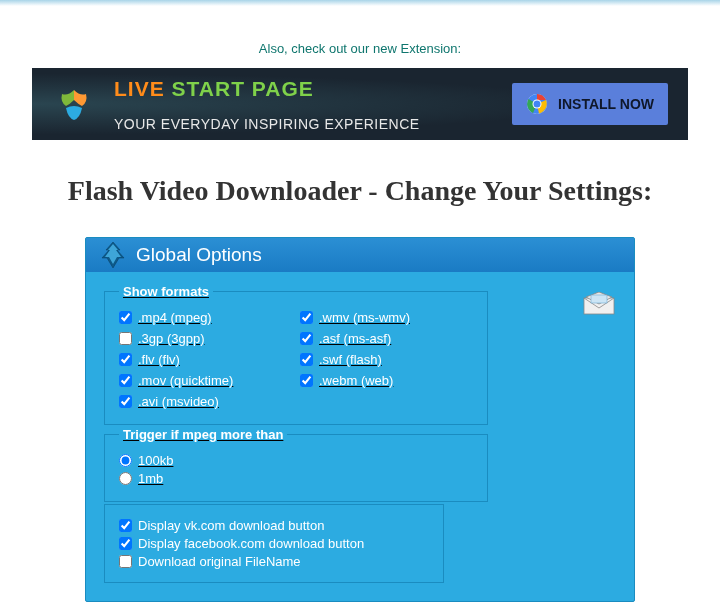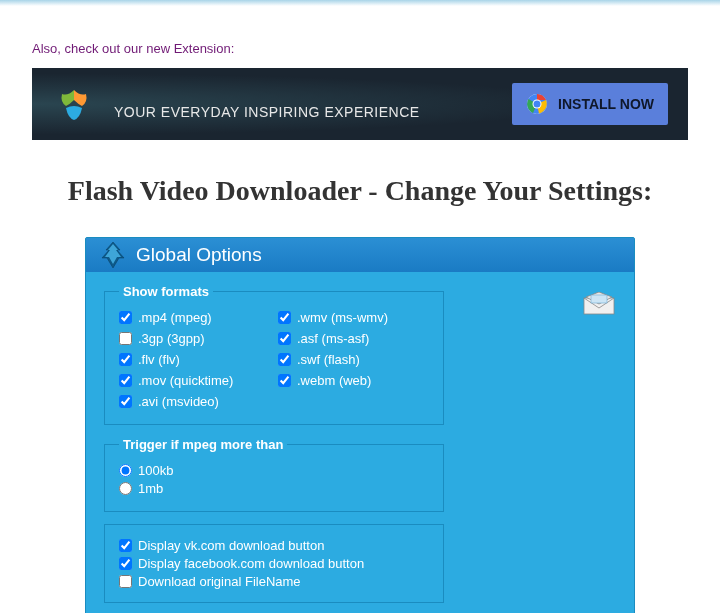--- a/index.html
+++ b/index.html
@@ -1,36 +1,36 @@
 <!DOCTYPE html>
 <html><head>
 <meta charset="utf-8">
 <style>
 * { box-sizing: border-box; margin: 0; padding: 0; }
 body { font-family: Arial, Helvetica, sans-serif; background: #fff; width: 720px; }
 .top-gradient { height: 6px; background: linear-gradient(to bottom, #a8d4e8, #fff); }
 .container { padding: 10px 32px; }
-.promo-text { text-align: left; font-size: 13px; color: #701a75; margin: 25px 0 12px; }
+.promo-text { text-align: center; font-size: 13px; color: #0f766e; margin: 25px 0 12px; }
 .banner { background: radial-gradient(ellipse at left, #2a4550 0%, #1a2530 60%); height: 72px; display: flex; align-items: center; padding: 0 20px; position: relative; }
 .banner-logo { width: 44px; height: 44px; margin-right: 18px; }
 .banner-text { flex: 1; }
 .banner-title { font-size: 21px; font-weight: bold; letter-spacing: 1px; }
 .banner-title .live { color: #ff8c1a; }
 .banner-title .start-page { color: #7fd14a; }
 .banner-sub { color: #e8e8e8; font-size: 14px; letter-spacing: 0.5px; margin-top: 15px; }
 .install-btn { background: #5a7fdb; color: #0f172a; border: none; padding: 10px 14px; font-size: 14px; font-weight: bold; display: flex; align-items: center; gap: 10px; cursor: pointer; border-radius: 2px; }
 .chrome-icon { width: 22px; height: 22px; }
 .page-title { font-family: Georgia, serif; font-size: 28px; font-weight: bold; color: #333; text-align: center; margin: 35px 0 30px; }
 .settings-panel { background: #2cabe1; border: 1px solid #1a8cc0; border-radius: 2px; margin: 0 auto; width: 550px; padding-bottom: 18px; }
 .panel-header { background: linear-gradient(to bottom, #2b8fd4, #1a7bc4); padding: 2px 14px; display: flex; align-items: center; gap: 10px; }
 .panel-header-icon { width: 26px; height: 30px; }
 .panel-title { color: #fff; font-size: 19px; font-family: Arial; font-weight: normal; }
 .panel-body { padding: 12px 18px 0; position: relative; }
 .envelope { position: absolute; right: 18px; top: 20px; width: 34px; height: 24px; }
-fieldset { border: 1px solid #1a8cc0; padding: 8px 14px 12px; margin-bottom: 12px; width: 340px; }
+fieldset { border: 1px solid #1a8cc0; padding: 8px 14px 12px; margin-bottom: 2px; width: 384px; text-decoration: underline; }
 legend { color: #fff; font-size: 13px; font-weight: bold; padding: 0 4px; }
 .formats-grid { display: grid; grid-template-columns: 1fr 1fr; column-gap: 8px; }
 .check-item, .radio-item { display: flex; align-items: center; gap: 6px; color: #fff; font-size: 13px; margin: 3px 0; }
 .check-item input, .radio-item input { margin: 0; cursor: pointer; }
 .misc-box { border: 1px solid #1a8cc0; padding: 10px 14px; width: 340px; }
 </style>
 </head>
 <body>
 
 <div class="top-gradient"></div>
@@ -38,20 +38,24 @@
 
 <div class="promo-text">Also, check out our new Extension:</div>
 
 <div class="banner">
   <svg class="banner-logo" viewBox="0 0 44 44">
     <path d="M22 8 Q16 14 10 12 Q8 20 14 24 Q18 22 22 18 Z" fill="#7fb83a"></path>
     <path d="M22 8 Q28 14 34 12 Q36 20 30 24 Q26 22 22 18 Z" fill="#ff9933"></path>
     <path d="M14 26 Q22 22 30 26 Q28 36 22 38 Q16 36 14 26 Z" fill="#2cabe1"></path>
   </svg>
   <div class="banner-text">
+    <div class="banner-title">
+      <span class="live">LIVE</span>
+      <span class="start-page">START PAGE</span>
+    </div>
     <div class="banner-sub">YOUR EVERYDAY INSPIRING EXPERIENCE</div>
   </div>
   <button class="install-btn">
     <svg class="chrome-icon" viewBox="0 0 22 22">
       <circle cx="11" cy="11" r="10" fill="#fff"></circle>
       <circle cx="11" cy="11" r="10" fill="#4285f4"></circle>
       <path d="M11 1 A10 10 0 0 1 20 7 L11 7 Z" fill="#ea4335"></path>
       <path d="M2.5 6 L11 11 L7 20 A10 10 0 0 1 2.5 6 Z" fill="#34a853"></path>
       <path d="M20 7 A10 10 0 0 1 13 20.5 L11 11 Z" fill="#fbbc05"></path>
       <circle cx="11" cy="11" r="4.5" fill="#fff"></circle>

